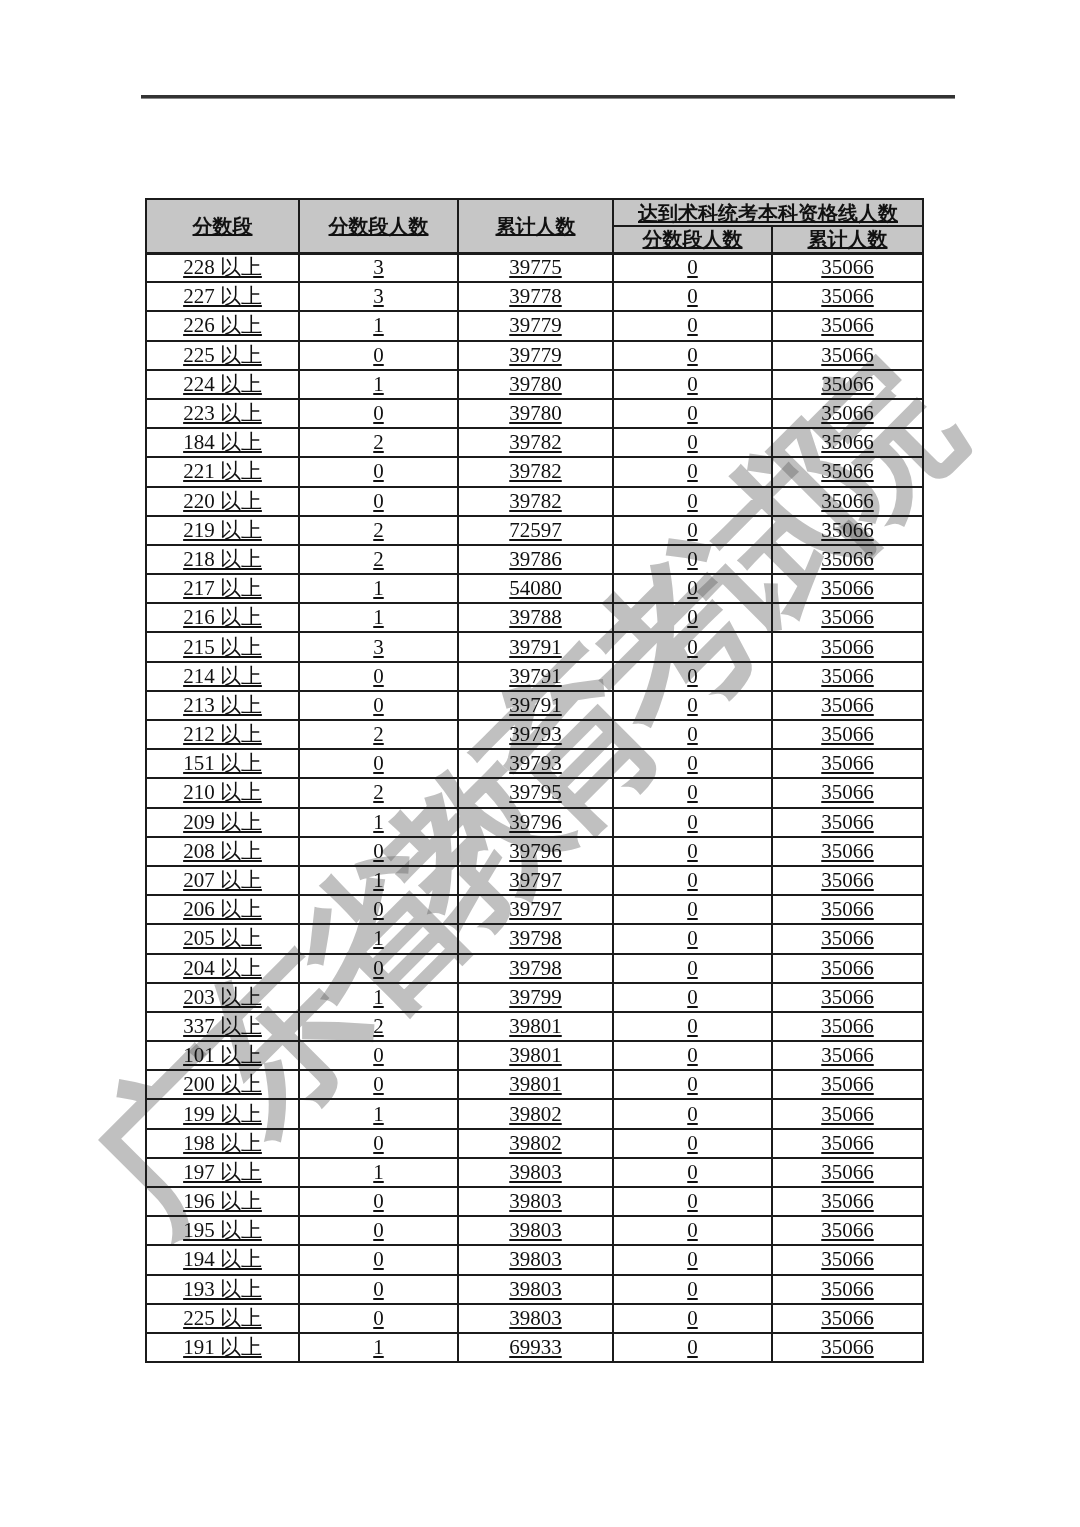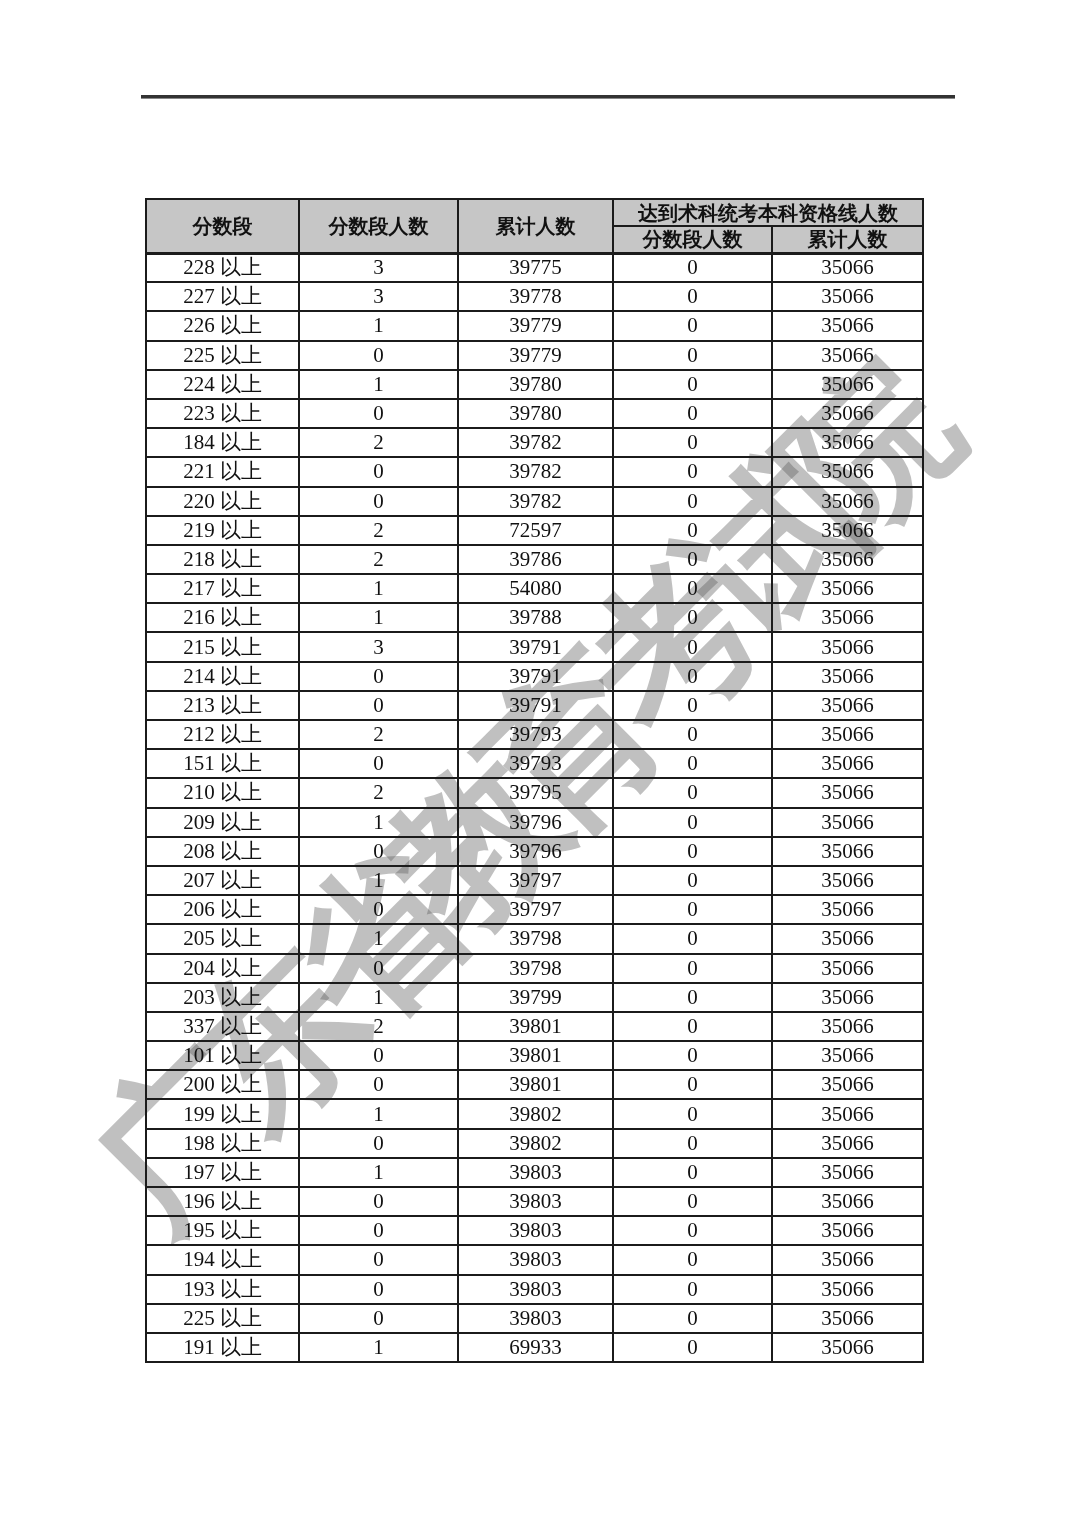--- a/index.html
+++ b/index.html
@@ -50,20 +50,21 @@
     font-weight: 600;
   }
   table.score-table {
     position: absolute;
     left: 145px;
     top: 198px;
     width: 777px;
     border-collapse: collapse;
     table-layout: fixed;
     z-index: 1;
+    text-decoration: underline;
   }
   table.score-table col.c1 { width: 153px; }
   table.score-table col.c2 { width: 159px; }
   table.score-table col.c3 { width: 155px; }
   table.score-table col.c4 { width: 159px; }
   table.score-table col.c5 { width: 151px; }
   table.score-table th,
   table.score-table td {
     border: 2px solid var(--border);
     text-align: center;

